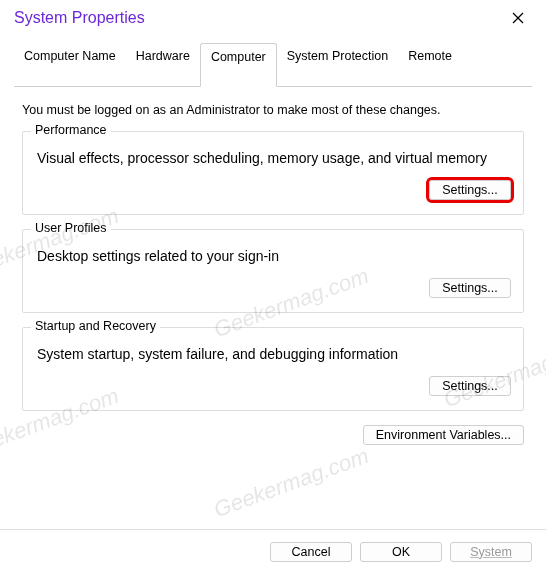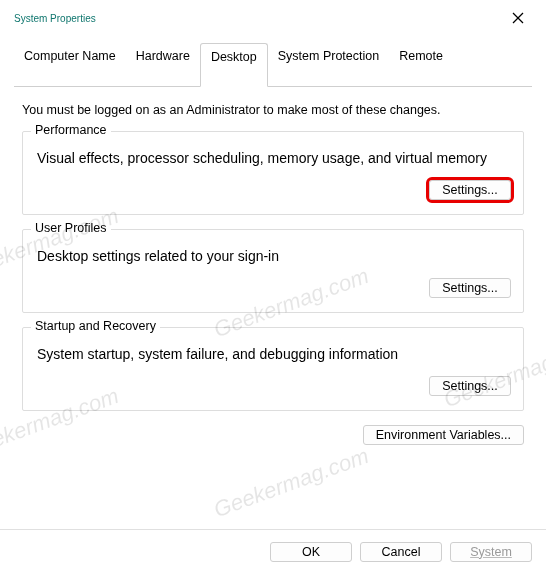--- a/index.html
+++ b/index.html
@@ -1,19 +1,19 @@
 <!DOCTYPE html>
 <html><head>
 <meta charset="utf-8">
 <style>
 * { box-sizing: border-box; font-family: "Segoe UI", Tahoma, sans-serif; }
 body { margin: 0; background: #fff; width: 546px; height: 573px; position: relative; overflow: hidden; }
 
 .titlebar { height: 36px; display: flex; align-items: center; padding: 0 8px 0 14px; }
-.titlebar .title { font-size: 10px; color: #0f766e; flex: 1; }
+.titlebar .title { font-size: 16px; color: #6d28d9; flex: 1; }
 .close-btn { width: 40px; height: 32px; display: flex; align-items: center; justify-content: center; cursor: pointer; }
 .close-btn svg { width: 12px; height: 12px; stroke: #000; stroke-width: 1.2; }
 
 .tabs { margin: 6px 14px 0 14px; display: flex; border-bottom: 1px solid #cfcfcf; position: relative; }
 .tab { padding: 6px 10px 22px 10px; font-size: 12.5px; color: #000; cursor: pointer; position: relative; top: 1px; }
 .tab.active { border: 1px solid #cfcfcf; border-bottom: 1px solid #fff; border-radius: 3px 3px 0 0; background: #fff; }
 
 .tab-content { padding: 16px 22px 10px 22px; }
 .intro { font-size: 12.5px; margin-bottom: 14px; }
 
@@ -43,21 +43,21 @@
     <svg viewBox="0 0 12 12">
         <line x1="1" y1="1" x2="11" y2="11"></line>
         <line x1="11" y1="1" x2="1" y2="11"></line>
       </svg>
   </div>
 </div>
 
 <div class="tabs">
   <div class="tab">Computer Name</div>
   <div class="tab">Hardware</div>
-  <div class="tab active">Desktop</div>
+  <div class="tab active">Computer</div>
   <div class="tab">System Protection</div>
   <div class="tab">Remote</div>
 </div>
 
 <div class="tab-content">
   <div class="intro">You must be logged on as an Administrator to make most of these changes.</div>
 
   <div class="group">
     <div class="group-title">Performance</div>
     <div class="group-desc">Visual effects, processor scheduling, memory usage, and virtual memory</div>
@@ -81,22 +81,22 @@
       <button class="btn">Settings...</button>
     </div>
   </div>
 
   <div class="env-row">
     <button class="btn env-btn">Environment Variables...</button>
   </div>
 </div>
 
 <div class="bottom-bar">
+  <button class="btn">Cancel</button>
   <button class="btn">OK</button>
-  <button class="btn">Cancel</button>
   <button class="btn disabled">System</button>
 </div>
 
 <div class="watermark" style="left:-40px; top:230px;">Geekermag.com</div>
 <div class="watermark" style="left:210px; top:290px;">Geekermag.com</div>
 <div class="watermark" style="left:440px; top:360px;">Geekermag.com</div>
 <div class="watermark" style="left:-40px; top:410px;">Geekermag.com</div>
 <div class="watermark" style="left:210px; top:470px;">Geekermag.com</div>
 
 </body></html>

